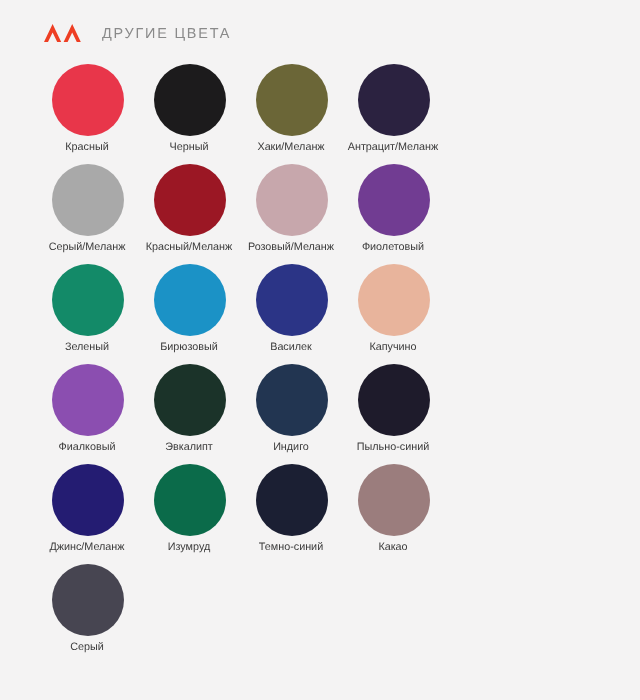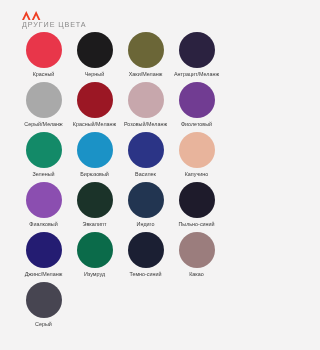--- a/index.html
+++ b/index.html
@@ -16,24 +16,24 @@
   }
   .page {
     width: 230px;
     height: 350px;
     background: #f4f3f3;
     position: relative;
     box-sizing: border-box;
   }
   .header {
     display: flex;
+    align-items: center;
     padding: 11px 0 0 22px;
     height: 21px;
     box-sizing: border-box;
-    flex-direction: column;
   }
   .logo {
     display: flex;
     align-items: center;
     margin-right: 9px;
   }
   .logo svg { display: block; }
   .header-title {
     font-size: 7.2px;
     letter-spacing: 0.9px;

